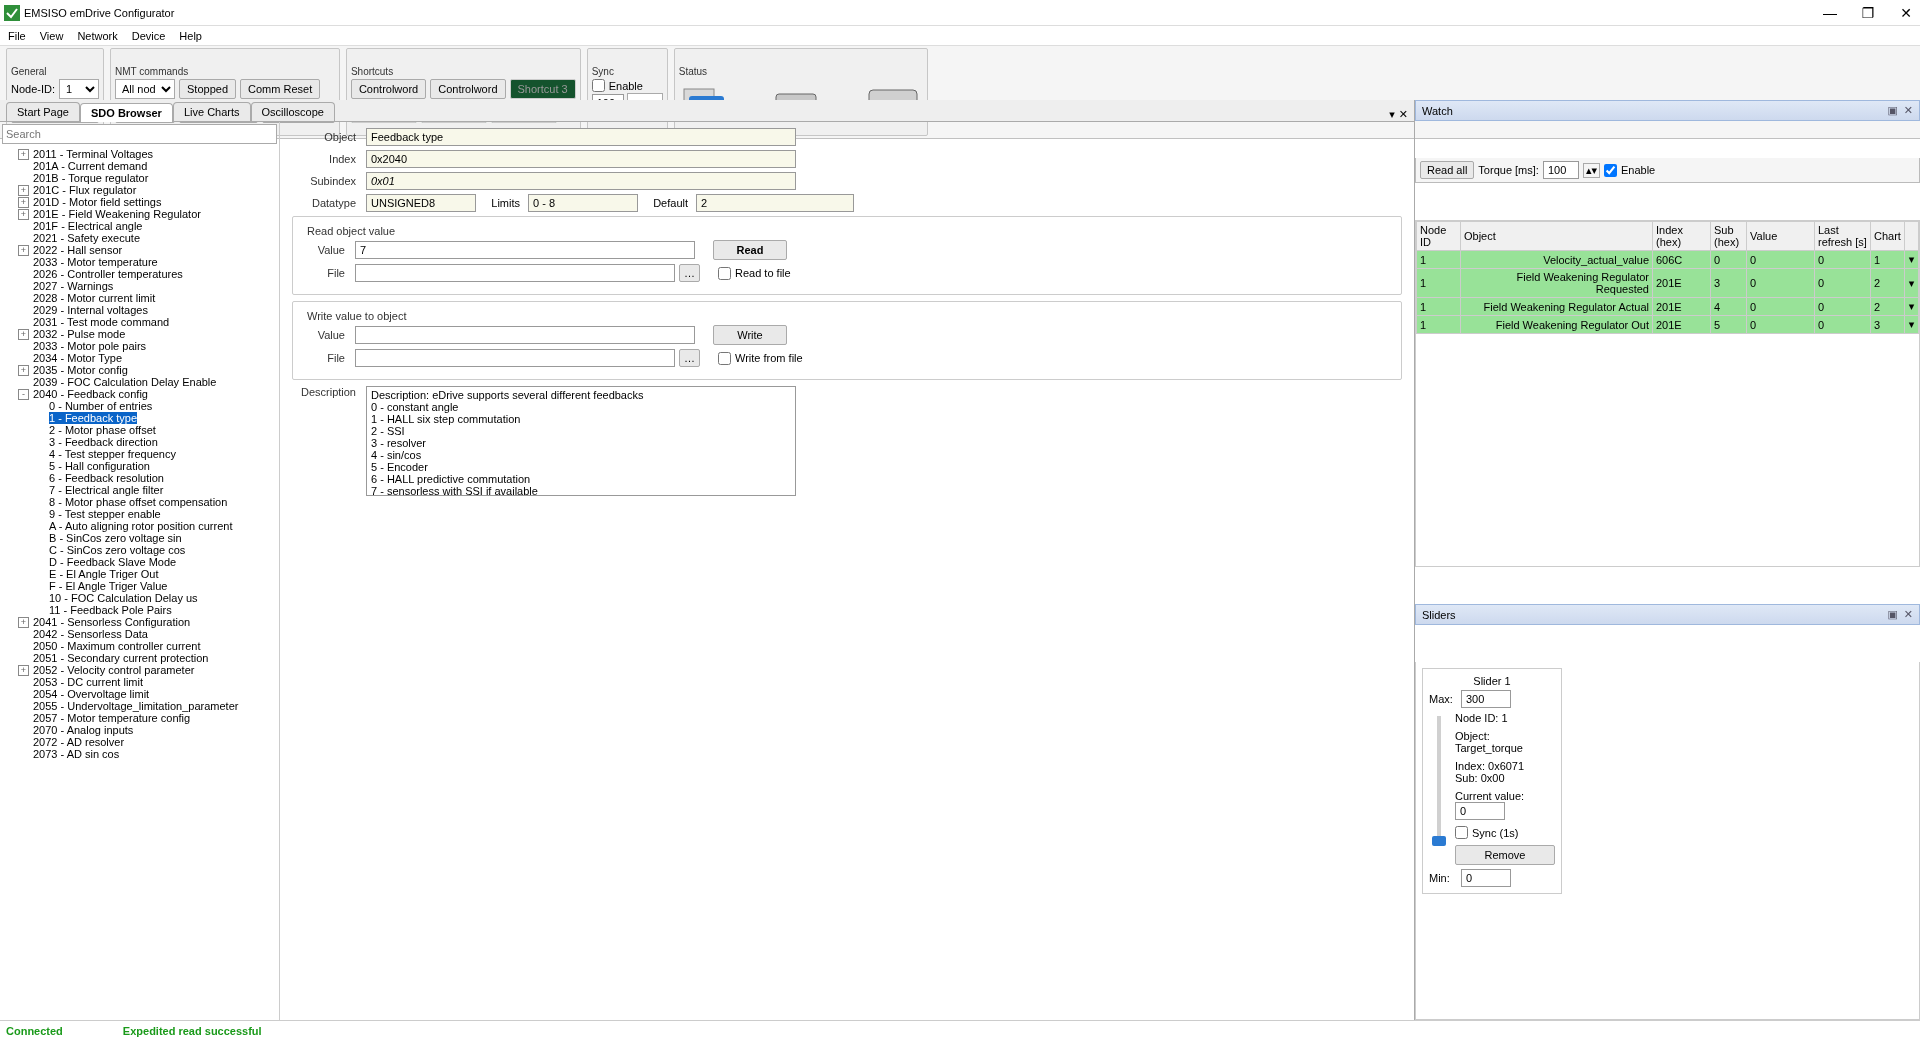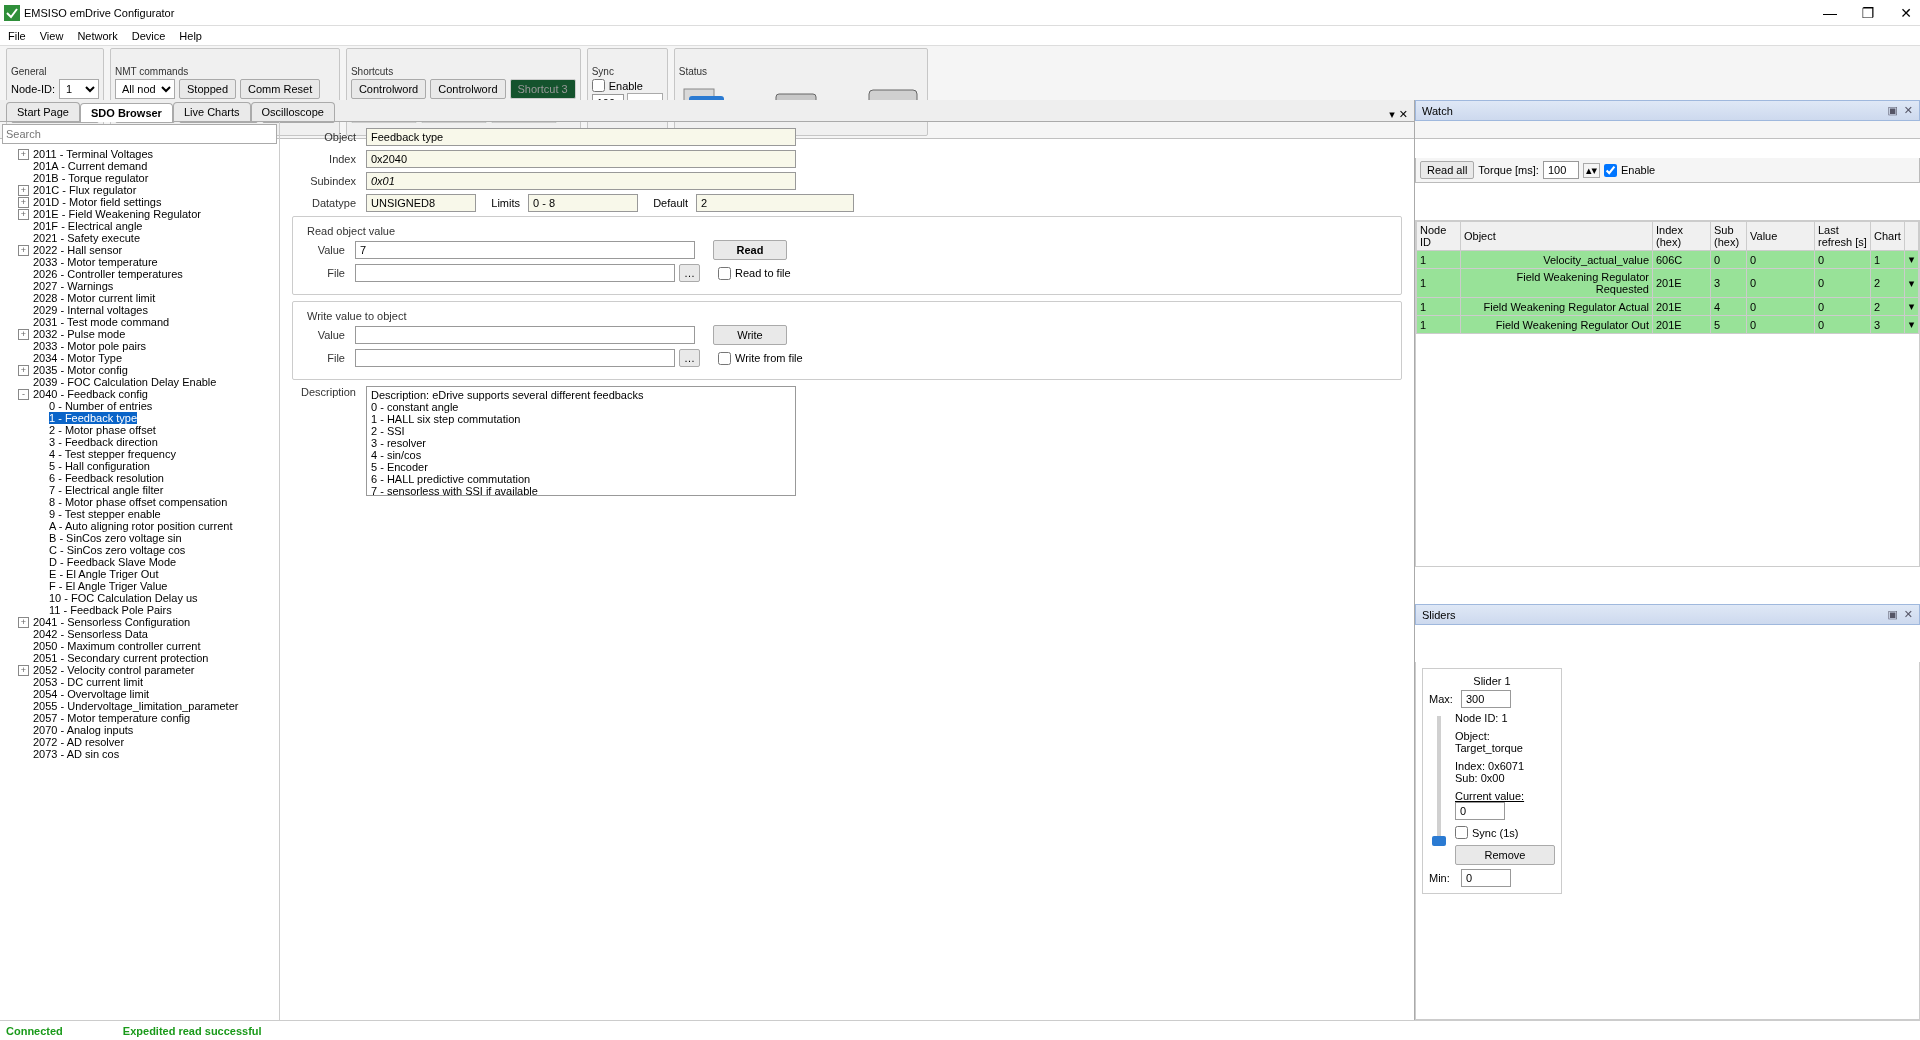--- a/index.html
+++ b/index.html
@@ -560,21 +560,21 @@
             <div class="slidertrack">
                 <div class="sliderthumb"></div>
               </div>
           </div>
           <div style="flex:1;">
             <div>Node ID: 1</div>
             <div style="margin-top:6px;">Object:</div>
             <div>Target_torque</div>
             <div style="margin-top:6px;">Index: 0x6071</div>
             <div>Sub: 0x00</div>
-            <div style="margin-top:6px;text-decoration:underline;">Current value:</div>
+            <div style="margin-top:6px;">Current value:</div>
             <input class="in2" style="width: 50px;" value="0">
             <label class="chk" style="margin-top:6px;">
                 <input type="checkbox" style="">
                 <span>Sync (1s)</span>
               </label>
             <div class="btn" style="margin-top:6px;min-width:60px;">Remove</div>
           </div>
         </div>
         <div class="row" style="margin-top:4px;">
             <span style="width:28px;">Min:</span>

